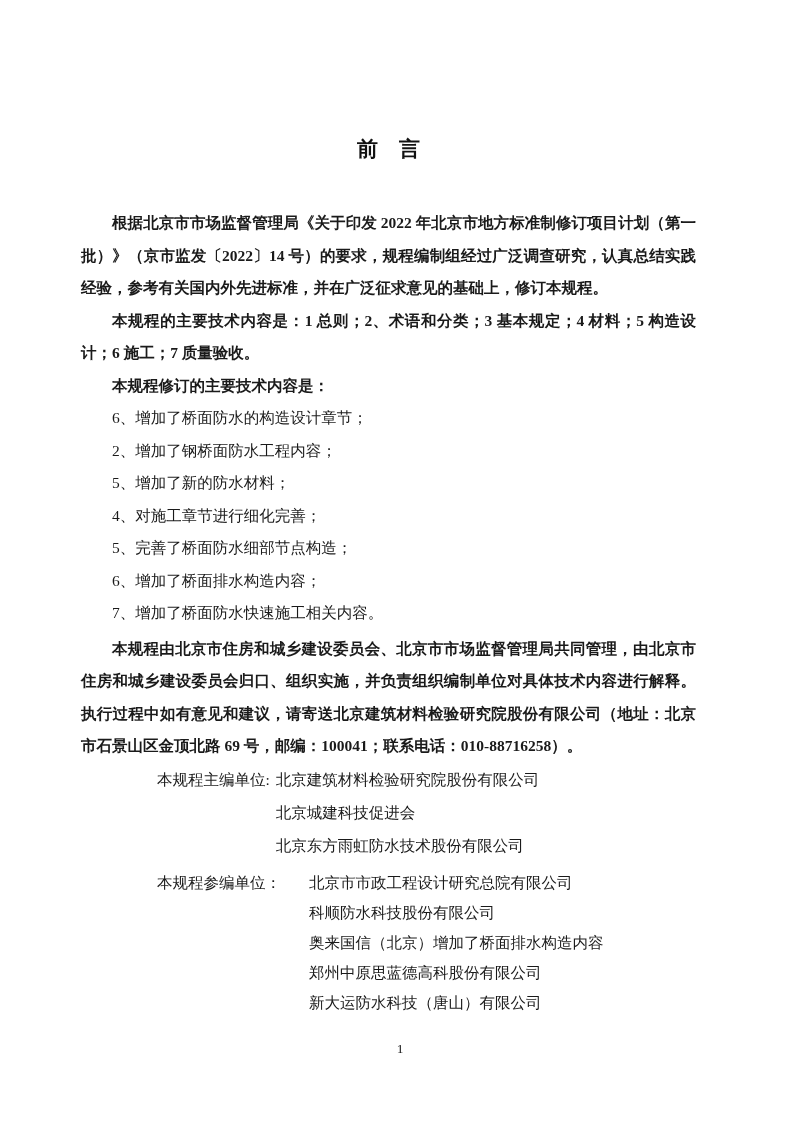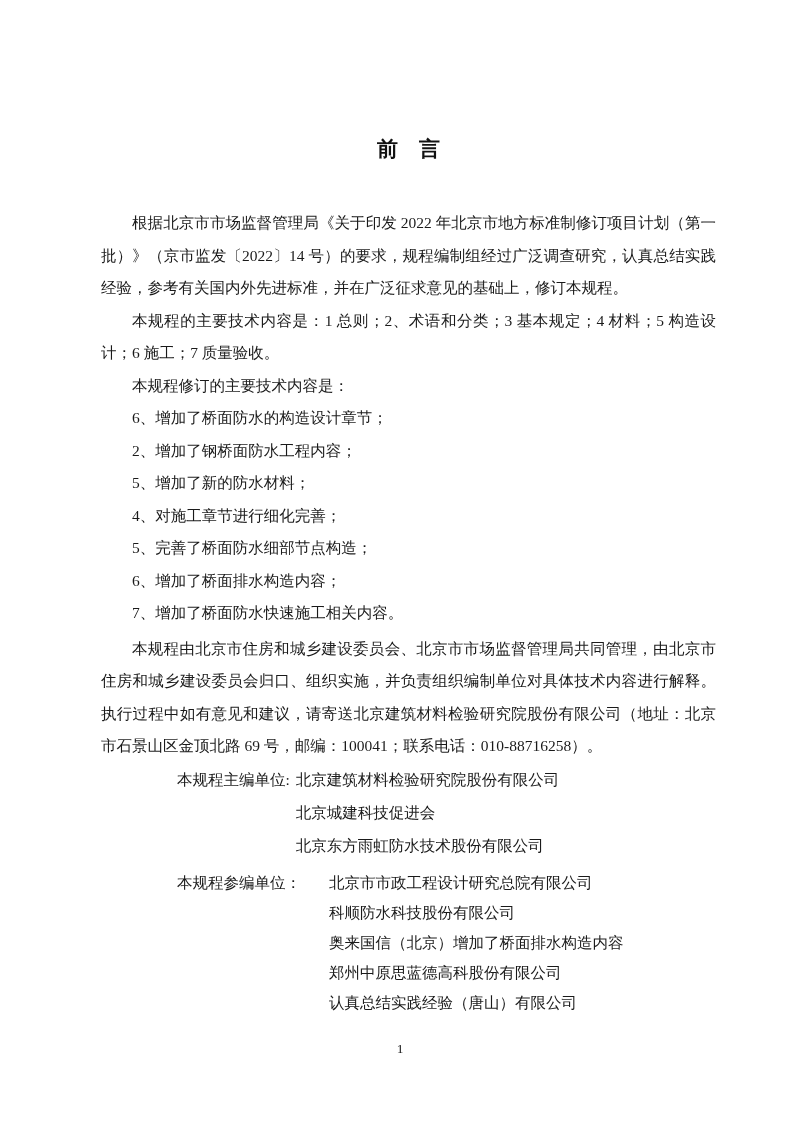--- a/index.html
+++ b/index.html
@@ -12,38 +12,39 @@
     width: 800px;
     height: 1133px;
     background: #ffffff;
     color: #1a1a1a;
     font-family: "Liberation Serif", "DejaVu Serif", serif;
     font-size: 15.5px;
     overflow: hidden;
   }
   .content {
     position: absolute;
-    left: 101px;
+    left: 81px;
     top: 0;
     width: 615px;
   }
   .doc-title {
     margin-top: 134px;
     line-height: 30px;
     text-align: center;
     font-family: "Liberation Sans", "DejaVu Sans", sans-serif;
     font-weight: bold;
     font-size: 21px;
     color: #111111;
   }
   .para {
     margin: 0;
     line-height: 32.5px;
     text-align: justify;
     text-indent: 2em;
+    font-weight: bold;
   }
   .para-first {
     margin-top: 43px;
   }
   .rev-item {
     margin: 0;
     line-height: 32.5px;
     text-indent: 2em;
   }
   .para-manage {
@@ -124,20 +125,20 @@
       </span>
     </div>
 
     <div class="unit-block co">
       <span class="unit-label">本规程参编单位：</span>
       <span class="unit-companies">
         <span class="company-line">北京市市政工程设计研究总院有限公司</span>
         <span class="company-line">科顺防水科技股份有限公司</span>
         <span class="company-line">奥来国信（北京）增加了桥面排水构造内容</span>
         <span class="company-line">郑州中原思蓝德高科股份有限公司</span>
-        <span class="company-line">认真总结实践经验（唐山）有限公司</span>
+        <span class="company-line">新大运防水科技（唐山）有限公司</span>
       </span>
     </div>
 
   </div>
 
   <div class="page-number">1</div>
 </div>
 
 </body></html>

